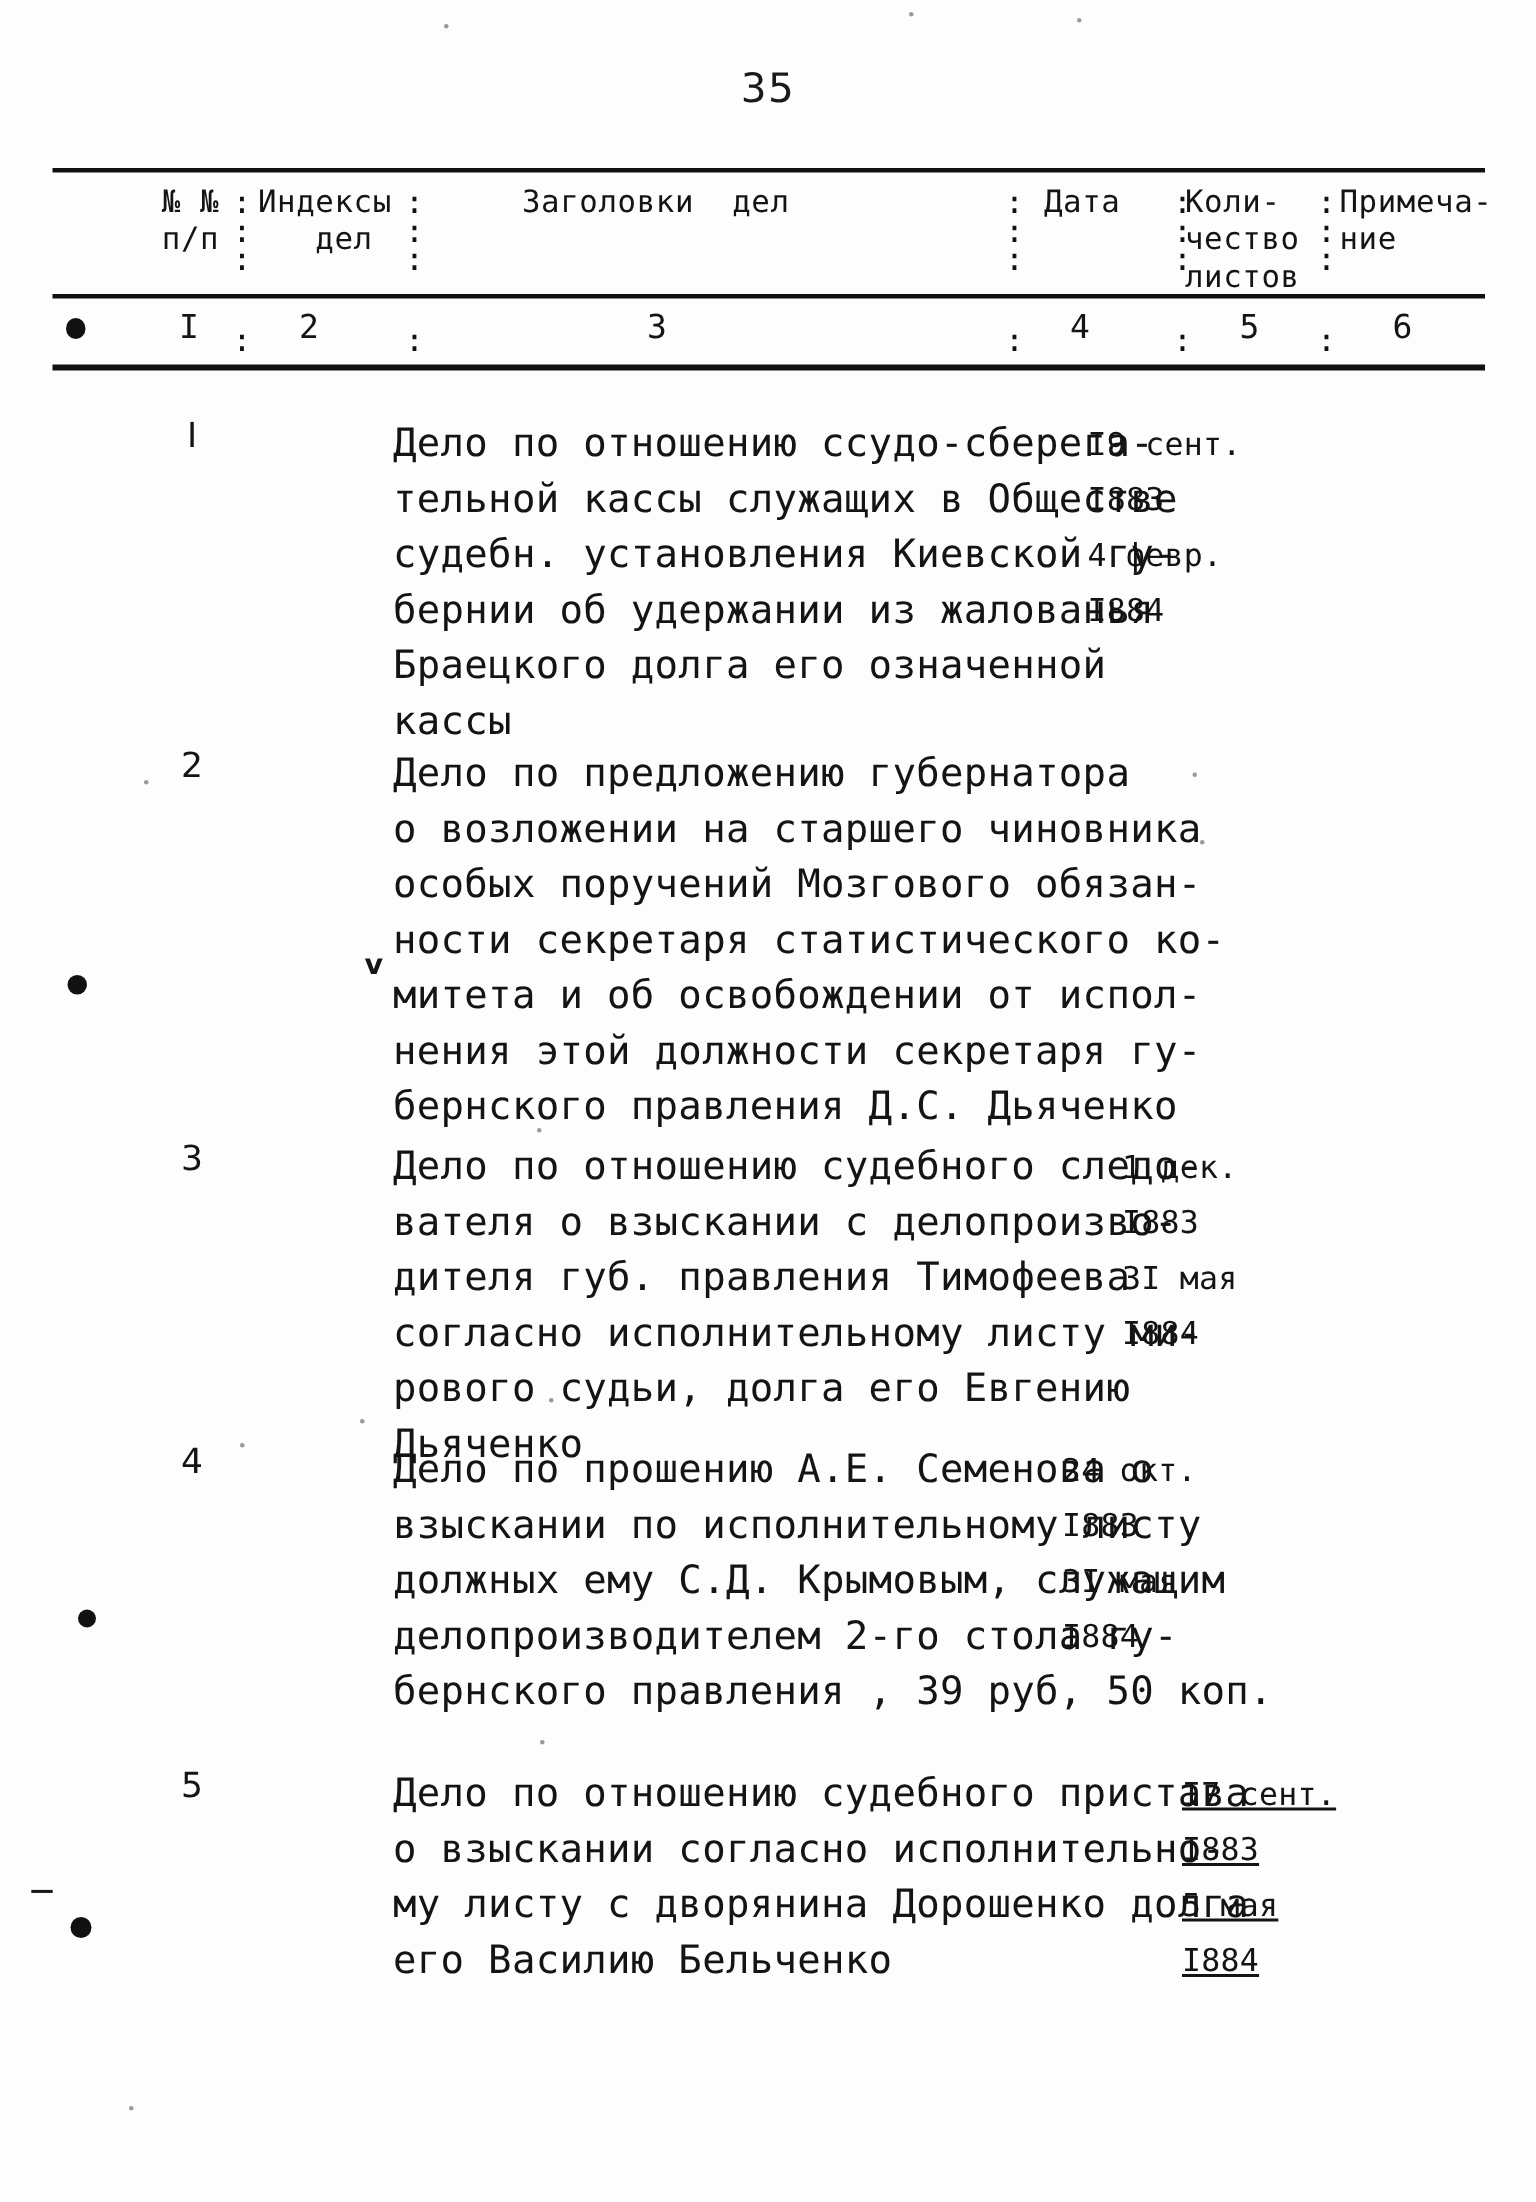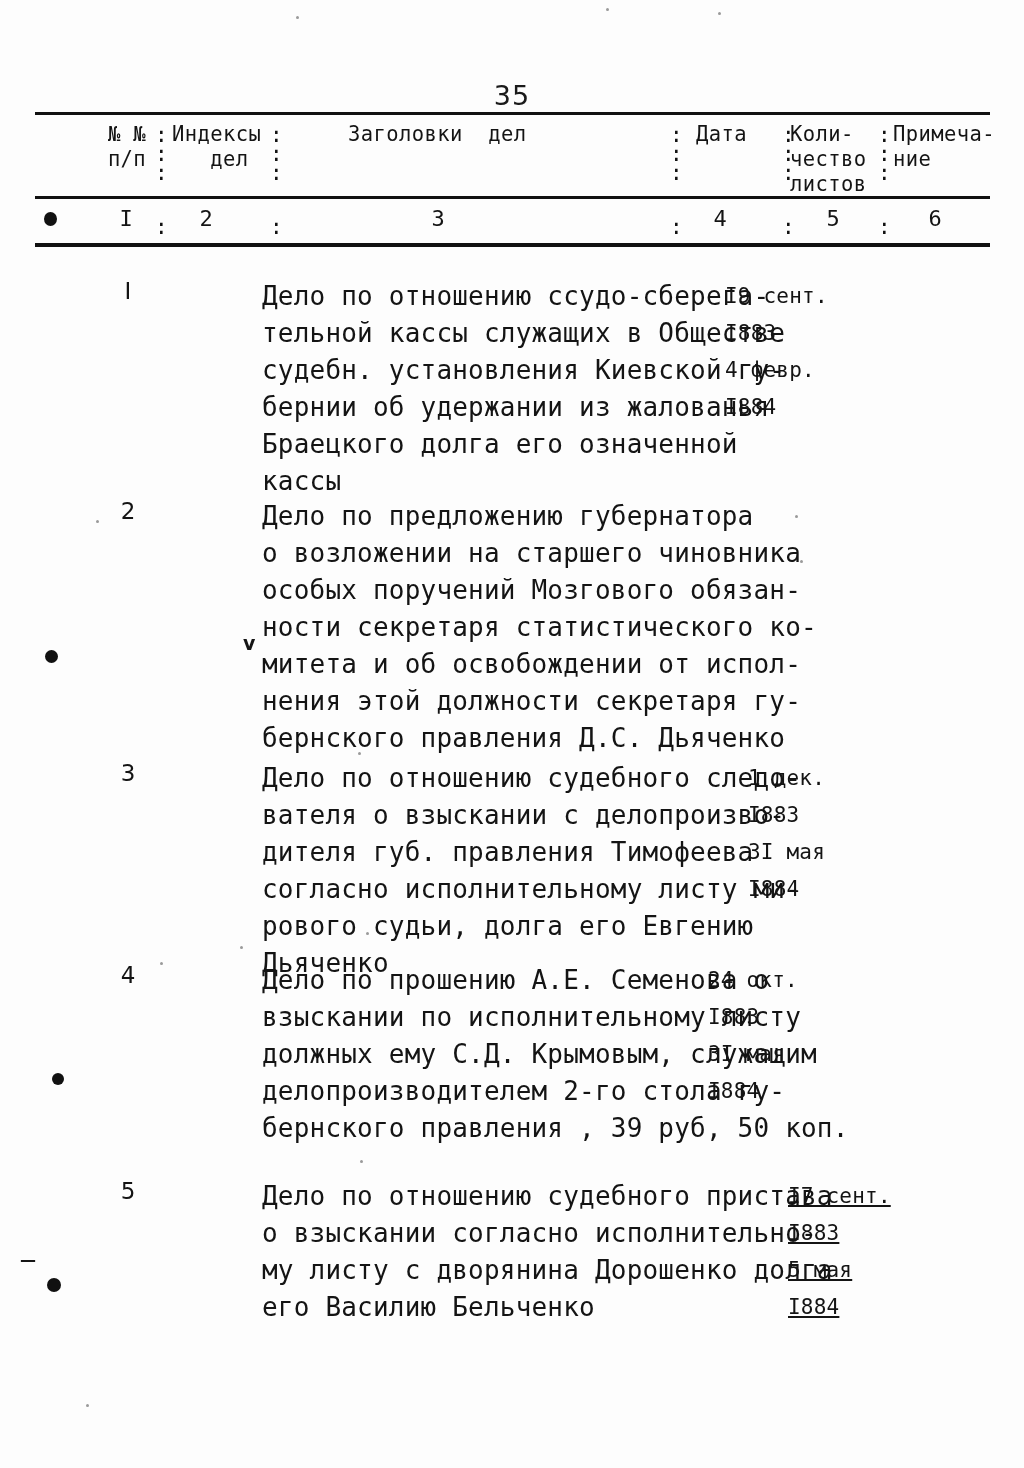--- a/index.html
+++ b/index.html
@@ -27,21 +27,20 @@
   .page-number {
     position: absolute;
     top: 44px;
     left: 0;
     width: 1024px;
     text-align: center;
     font-family: "DejaVu Sans", "Liberation Sans", sans-serif;
     font-size: 27px;
     letter-spacing: 1px;
     color: #1a1a1a;
-    margin-top: 36px;
   }
 
   
   .rule {
     position: absolute;
     left: 35px;
     width: 955px;
     background: #111;
   }
   .rule-top    { top: 112px;  height: 3px; }

